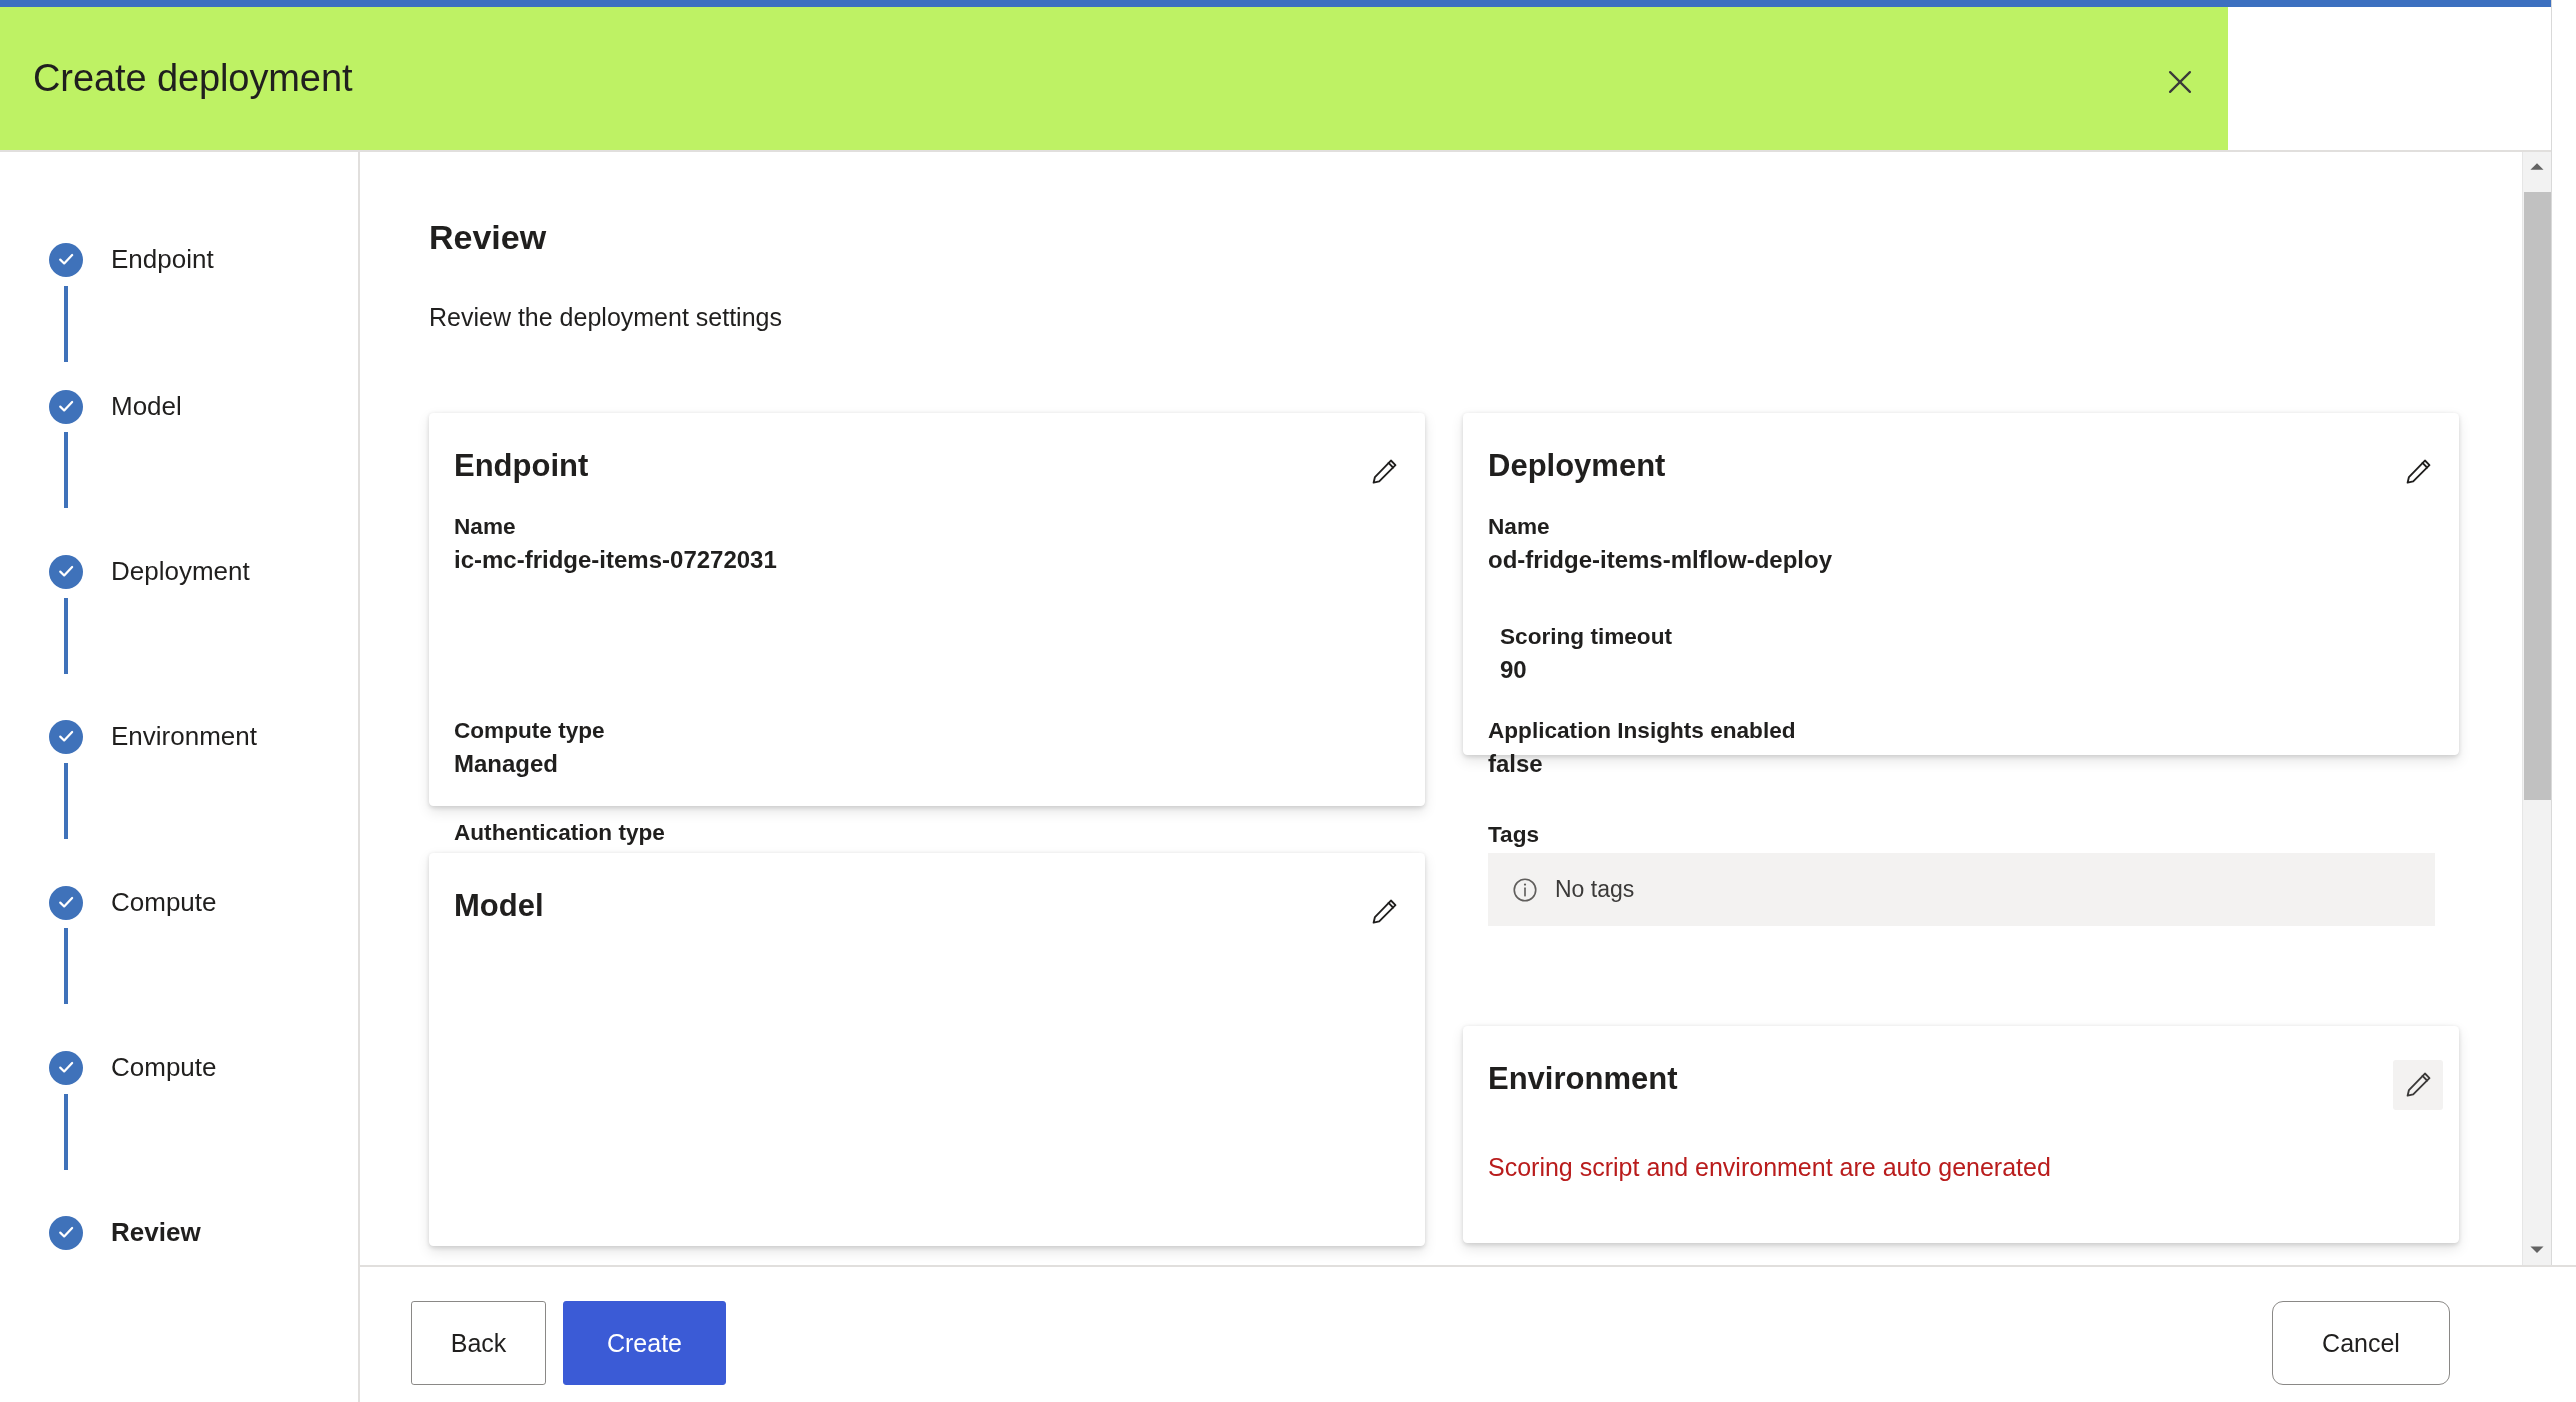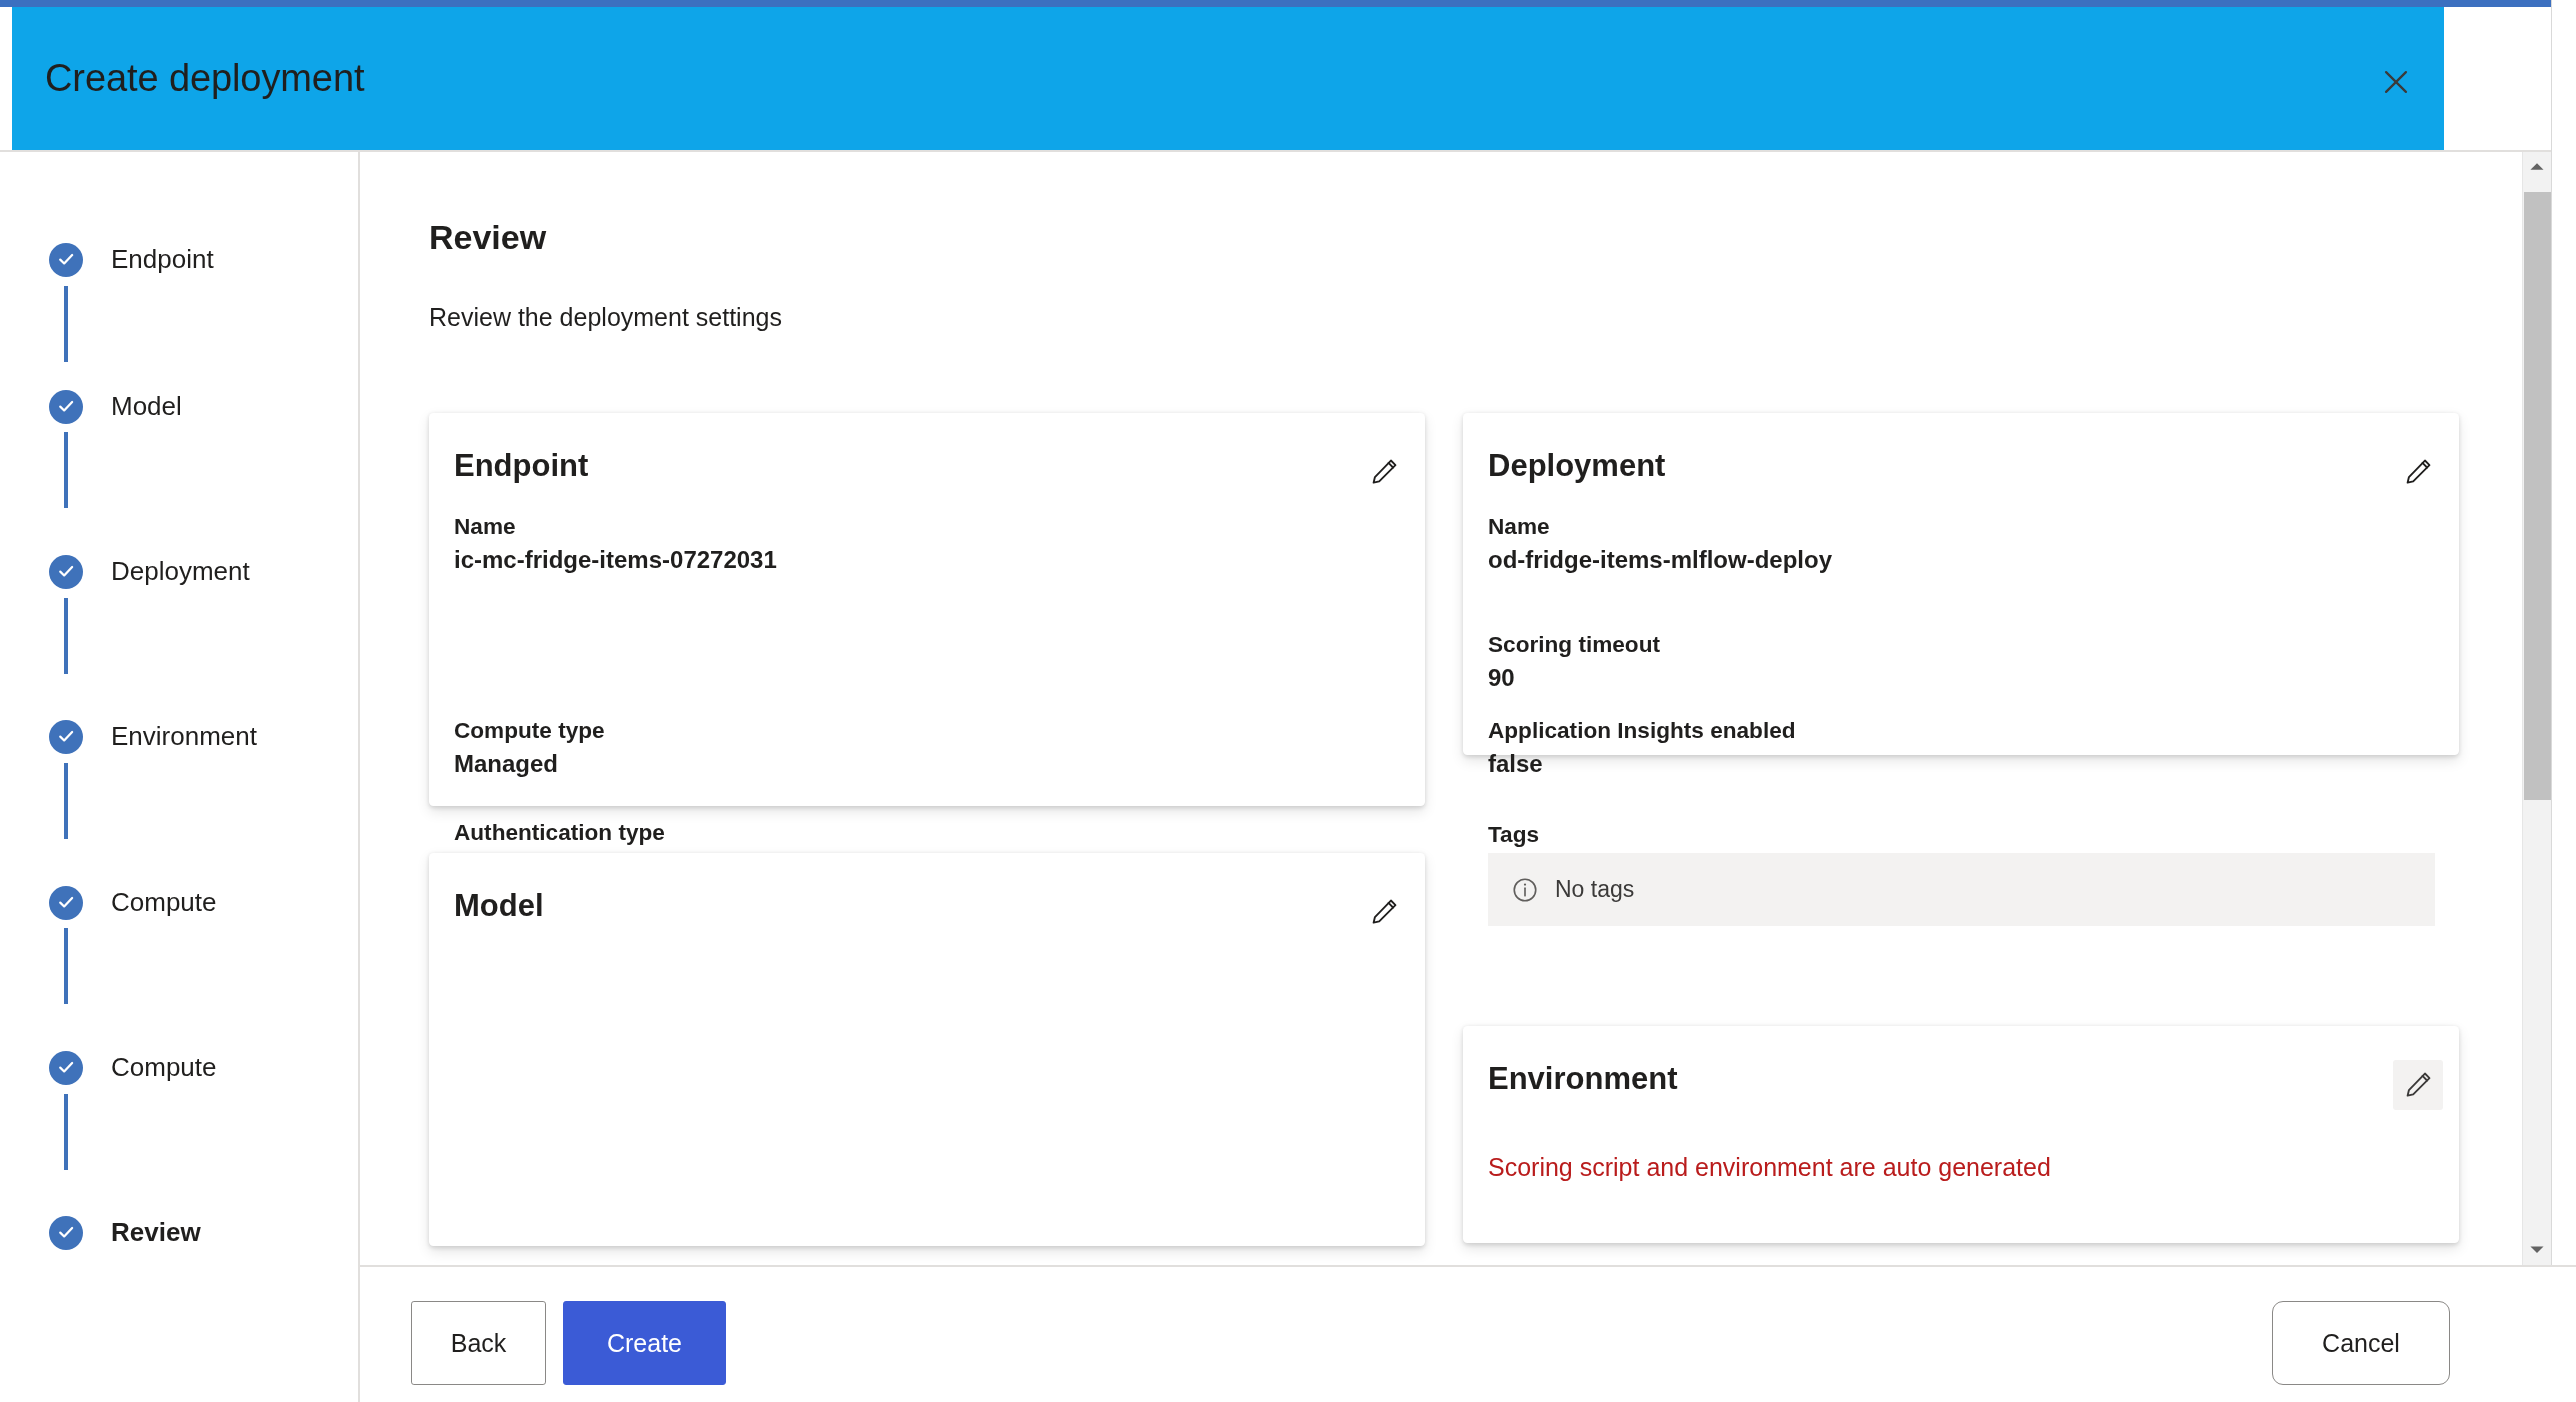--- a/index.html
+++ b/index.html
@@ -25,24 +25,24 @@
     position: absolute;
     top: 0; left: 0;
     width: 2576px;
     height: 7.3px;
     background: #3c70c0;
   }
 
   
   .header {
     position: absolute;
-    top: 7.3px; left: 12px;
-    width: 2432px;
+    top: 7.3px; left: 0;
+    width: 2228px;
     height: 144px;
-    background: #0ea5e9;
+    background: #bef264;
   }
   .header-title {
     position: absolute;
     left: 33px;
     top: 50px;
     font-size: 38px;
     font-weight: 400;
     color: #201f1e;
     letter-spacing: -0.1px;
     white-space: nowrap;
@@ -476,21 +476,21 @@
             <path d="M15.4 5.2 L18.8 8.6"></path>
           </svg>
         </span>
       </button>
 
       <div class="field" style="top:98px;">
         <div class="field-label">Name</div>
         <div class="field-value">od-fridge-items-mlflow-deploy</div>
       </div>
 
-      <div class="field" style="top:216px;">
+      <div class="field" style="top:208px;margin-left:12px;">
         <div class="field-label">Scoring timeout</div>
         <div class="field-value">90</div>
       </div>
 
       <div class="field" style="top:302px;">
         <div class="field-label">Application Insights enabled</div>
         <div class="field-value">false</div>
       </div>
 
       <div class="field" style="top:406px;">

